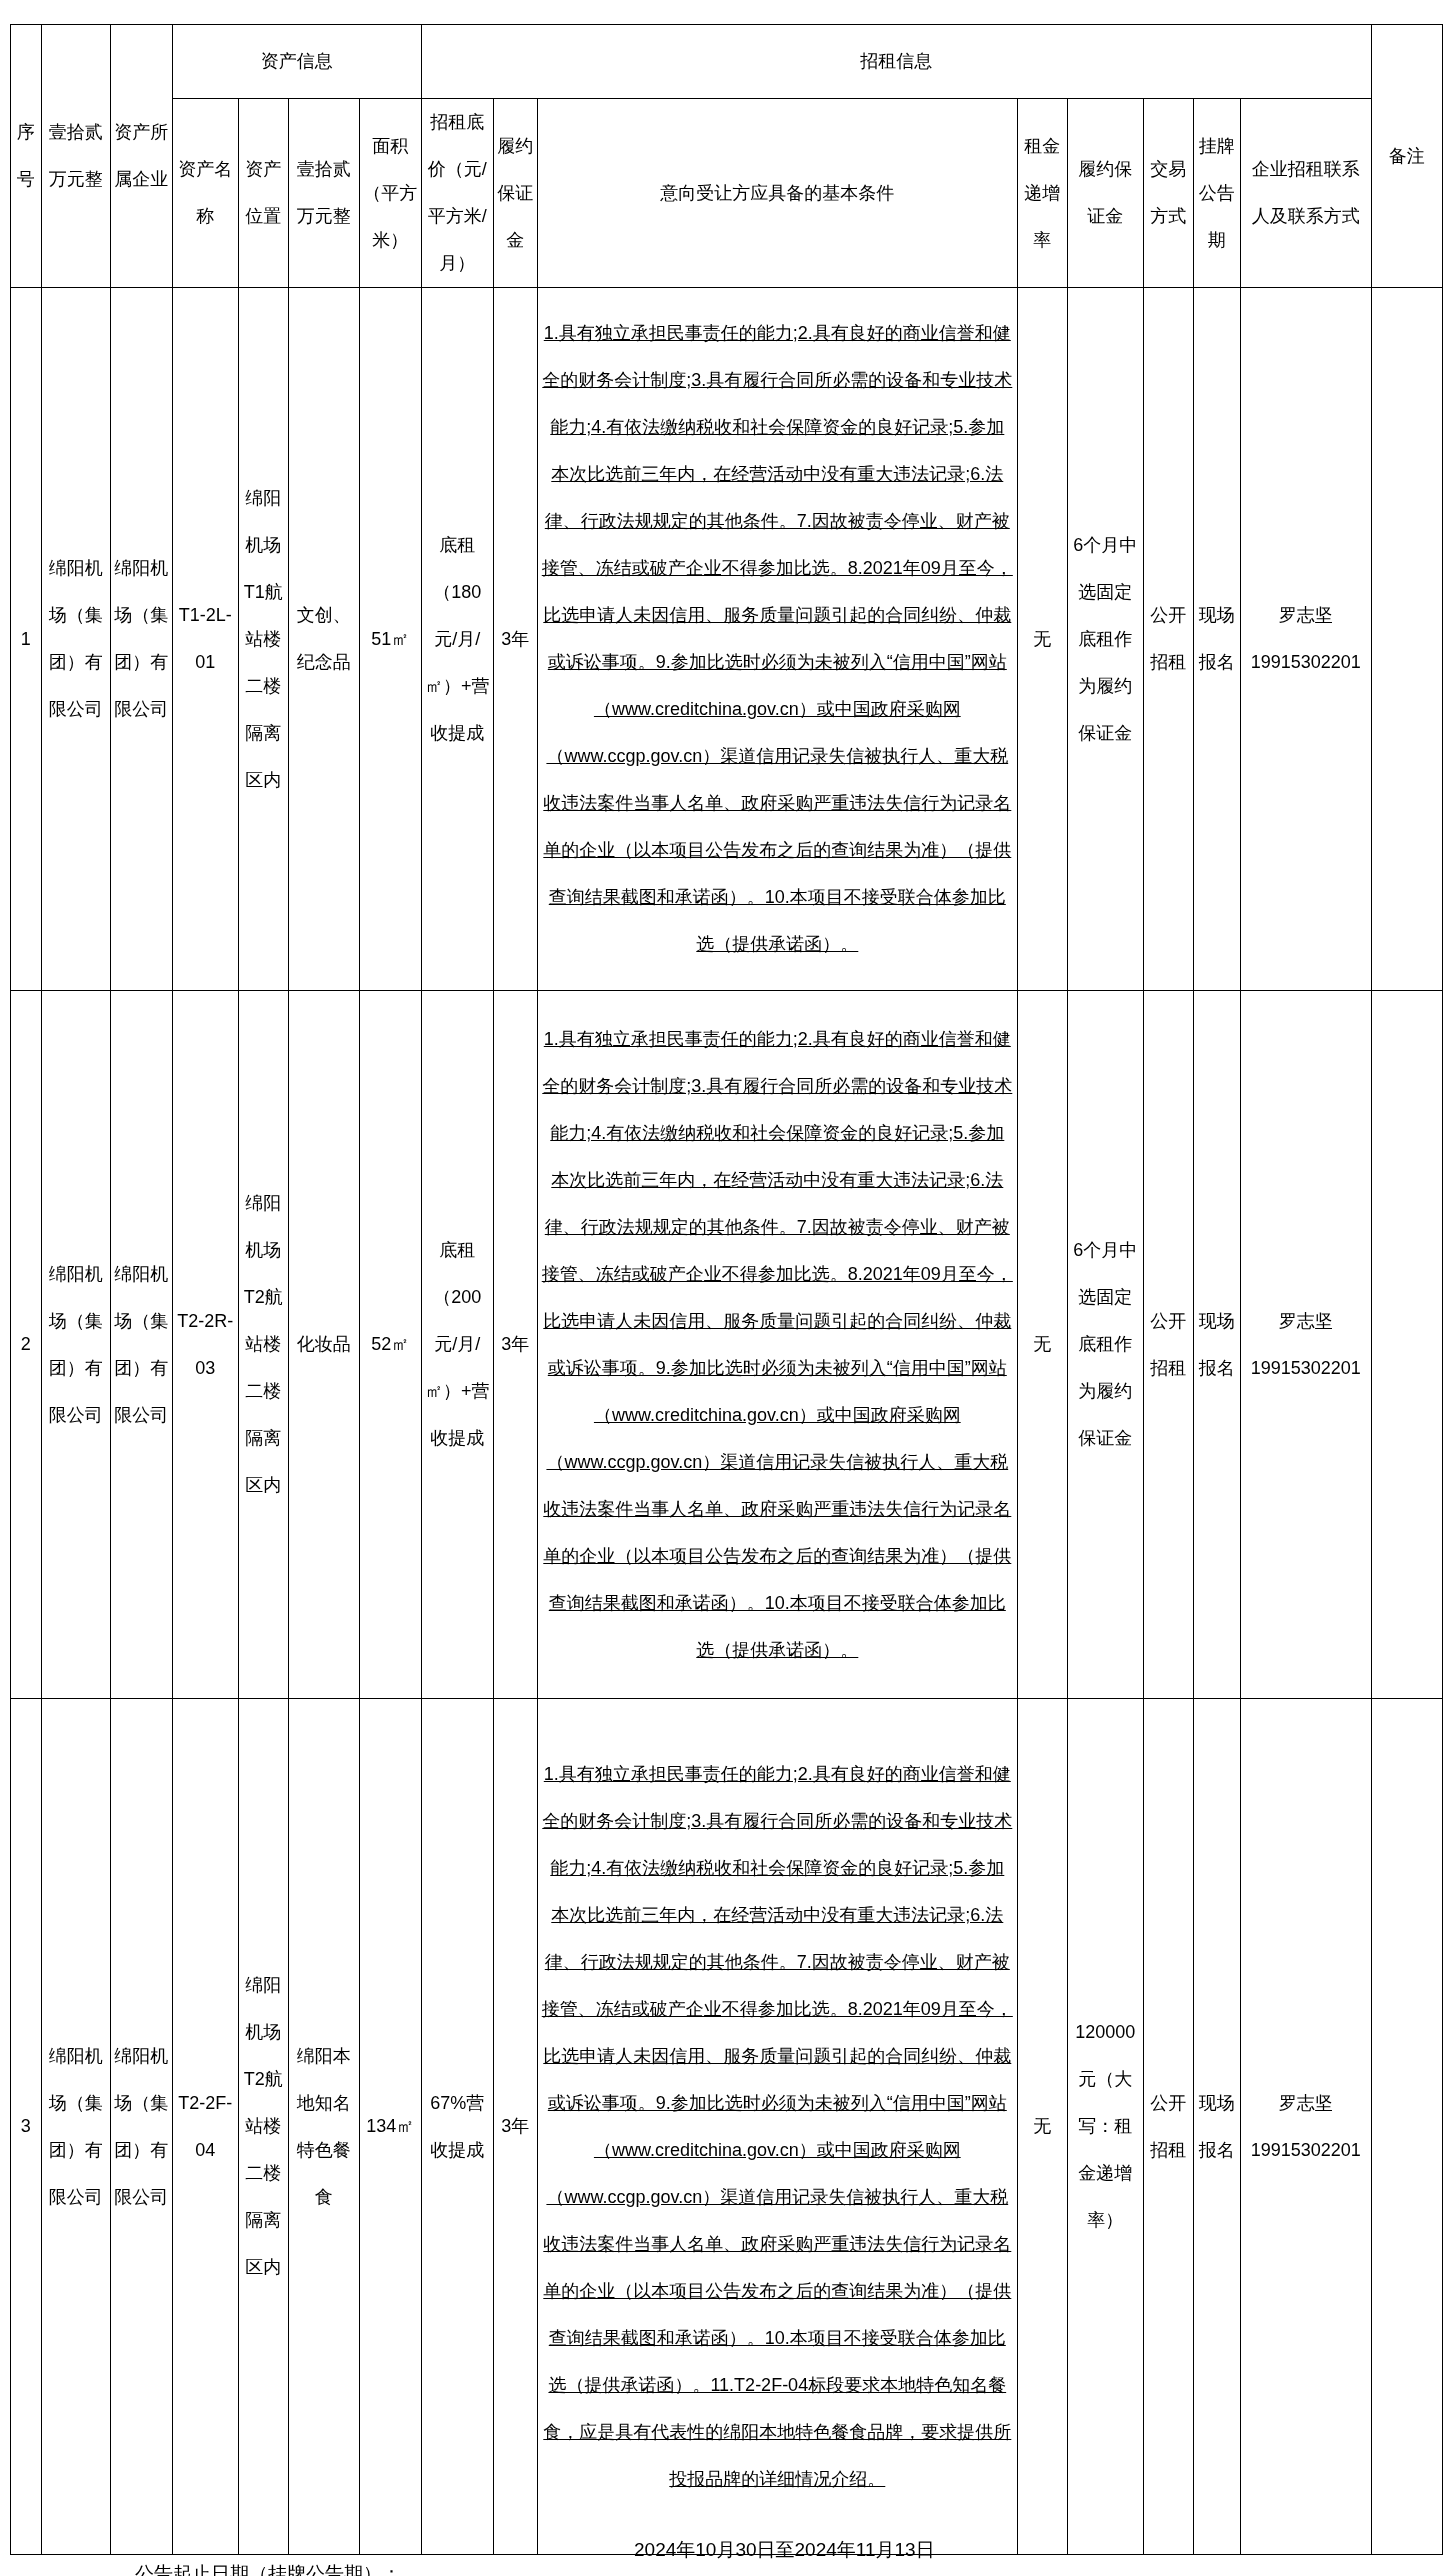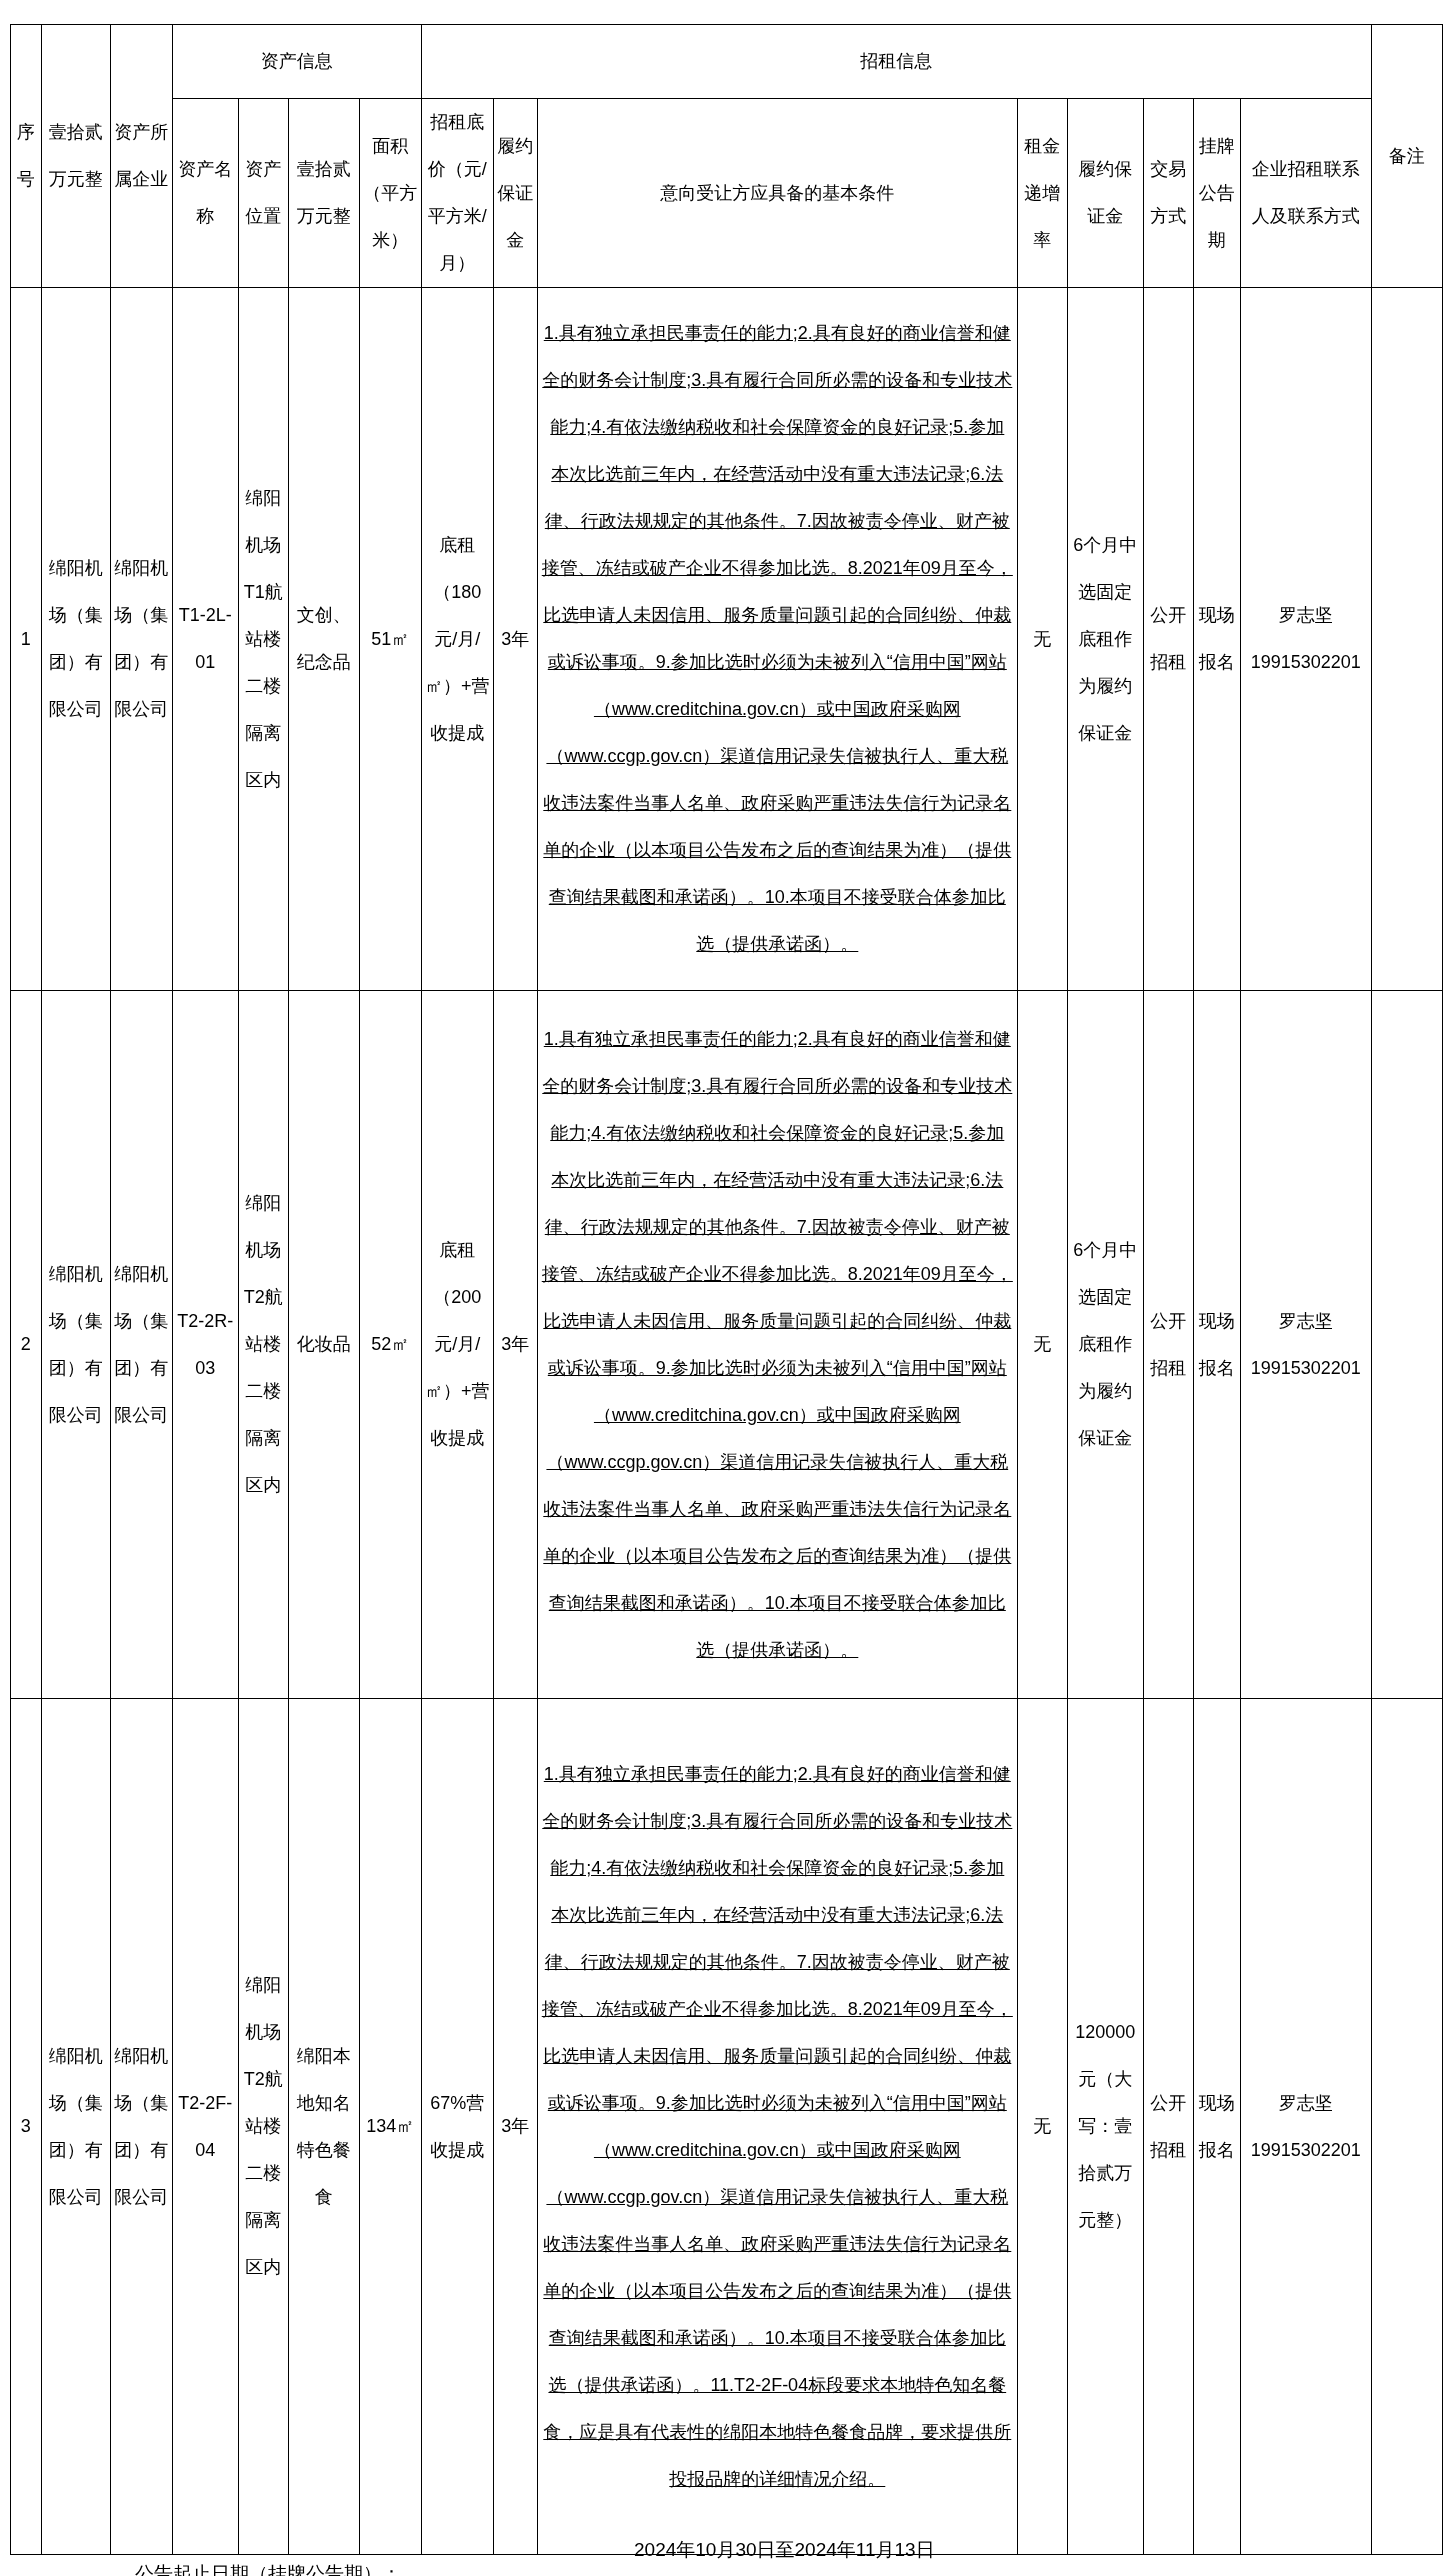--- a/index.html
+++ b/index.html
@@ -140,21 +140,21 @@
       <td>绵阳机场（集团）有限公司</td>
       <td>绵阳机场（集团）有限公司</td>
       <td>T2-2F-04</td>
       <td>绵阳机场T2航站楼二楼隔离区内</td>
       <td>绵阳本地知名特色餐食</td>
       <td>134㎡</td>
       <td>67%营收提成</td>
       <td>3年</td>
       <td class="cond">1.具有独立承担民事责任的能力;2.具有良好的商业信誉和健全的财务会计制度;3.具有履行合同所必需的设备和专业技术能力;4.有依法缴纳税收和社会保障资金的良好记录;5.参加本次比选前三年内，在经营活动中没有重大违法记录;6.法律、行政法规规定的其他条件。7.因故被责令停业、财产被接管、冻结或破产企业不得参加比选。8.2021年09月至今，比选申请人未因信用、服务质量问题引起的合同纠纷、仲裁或诉讼事项。9.参加比选时必须为未被列入“信用中国”网站（www.creditchina.gov.cn）或中国政府采购网（www.ccgp.gov.cn）渠道信用记录失信被执行人、重大税收违法案件当事人名单、政府采购严重违法失信行为记录名单的企业（以本项目公告发布之后的查询结果为准）（提供查询结果截图和承诺函）。10.本项目不接受联合体参加比选（提供承诺函）。11.T2-2F-04标段要求本地特色知名餐食，应是具有代表性的绵阳本地特色餐食品牌，要求提供所投报品牌的详细情况介绍。</td>
       <td>无</td>
-      <td>120000元（大写：壹拾贰万元整）</td>
+      <td>120000元（大写：租金递增率）</td>
       <td>公开招租</td>
       <td>现场报名</td>
       <td>罗志坚
 19915302201</td>
       <td></td>
     </tr>
   </tbody>
     </table>
 
   <div class="footer-label">公告起止日期（挂牌公告期）：</div>

